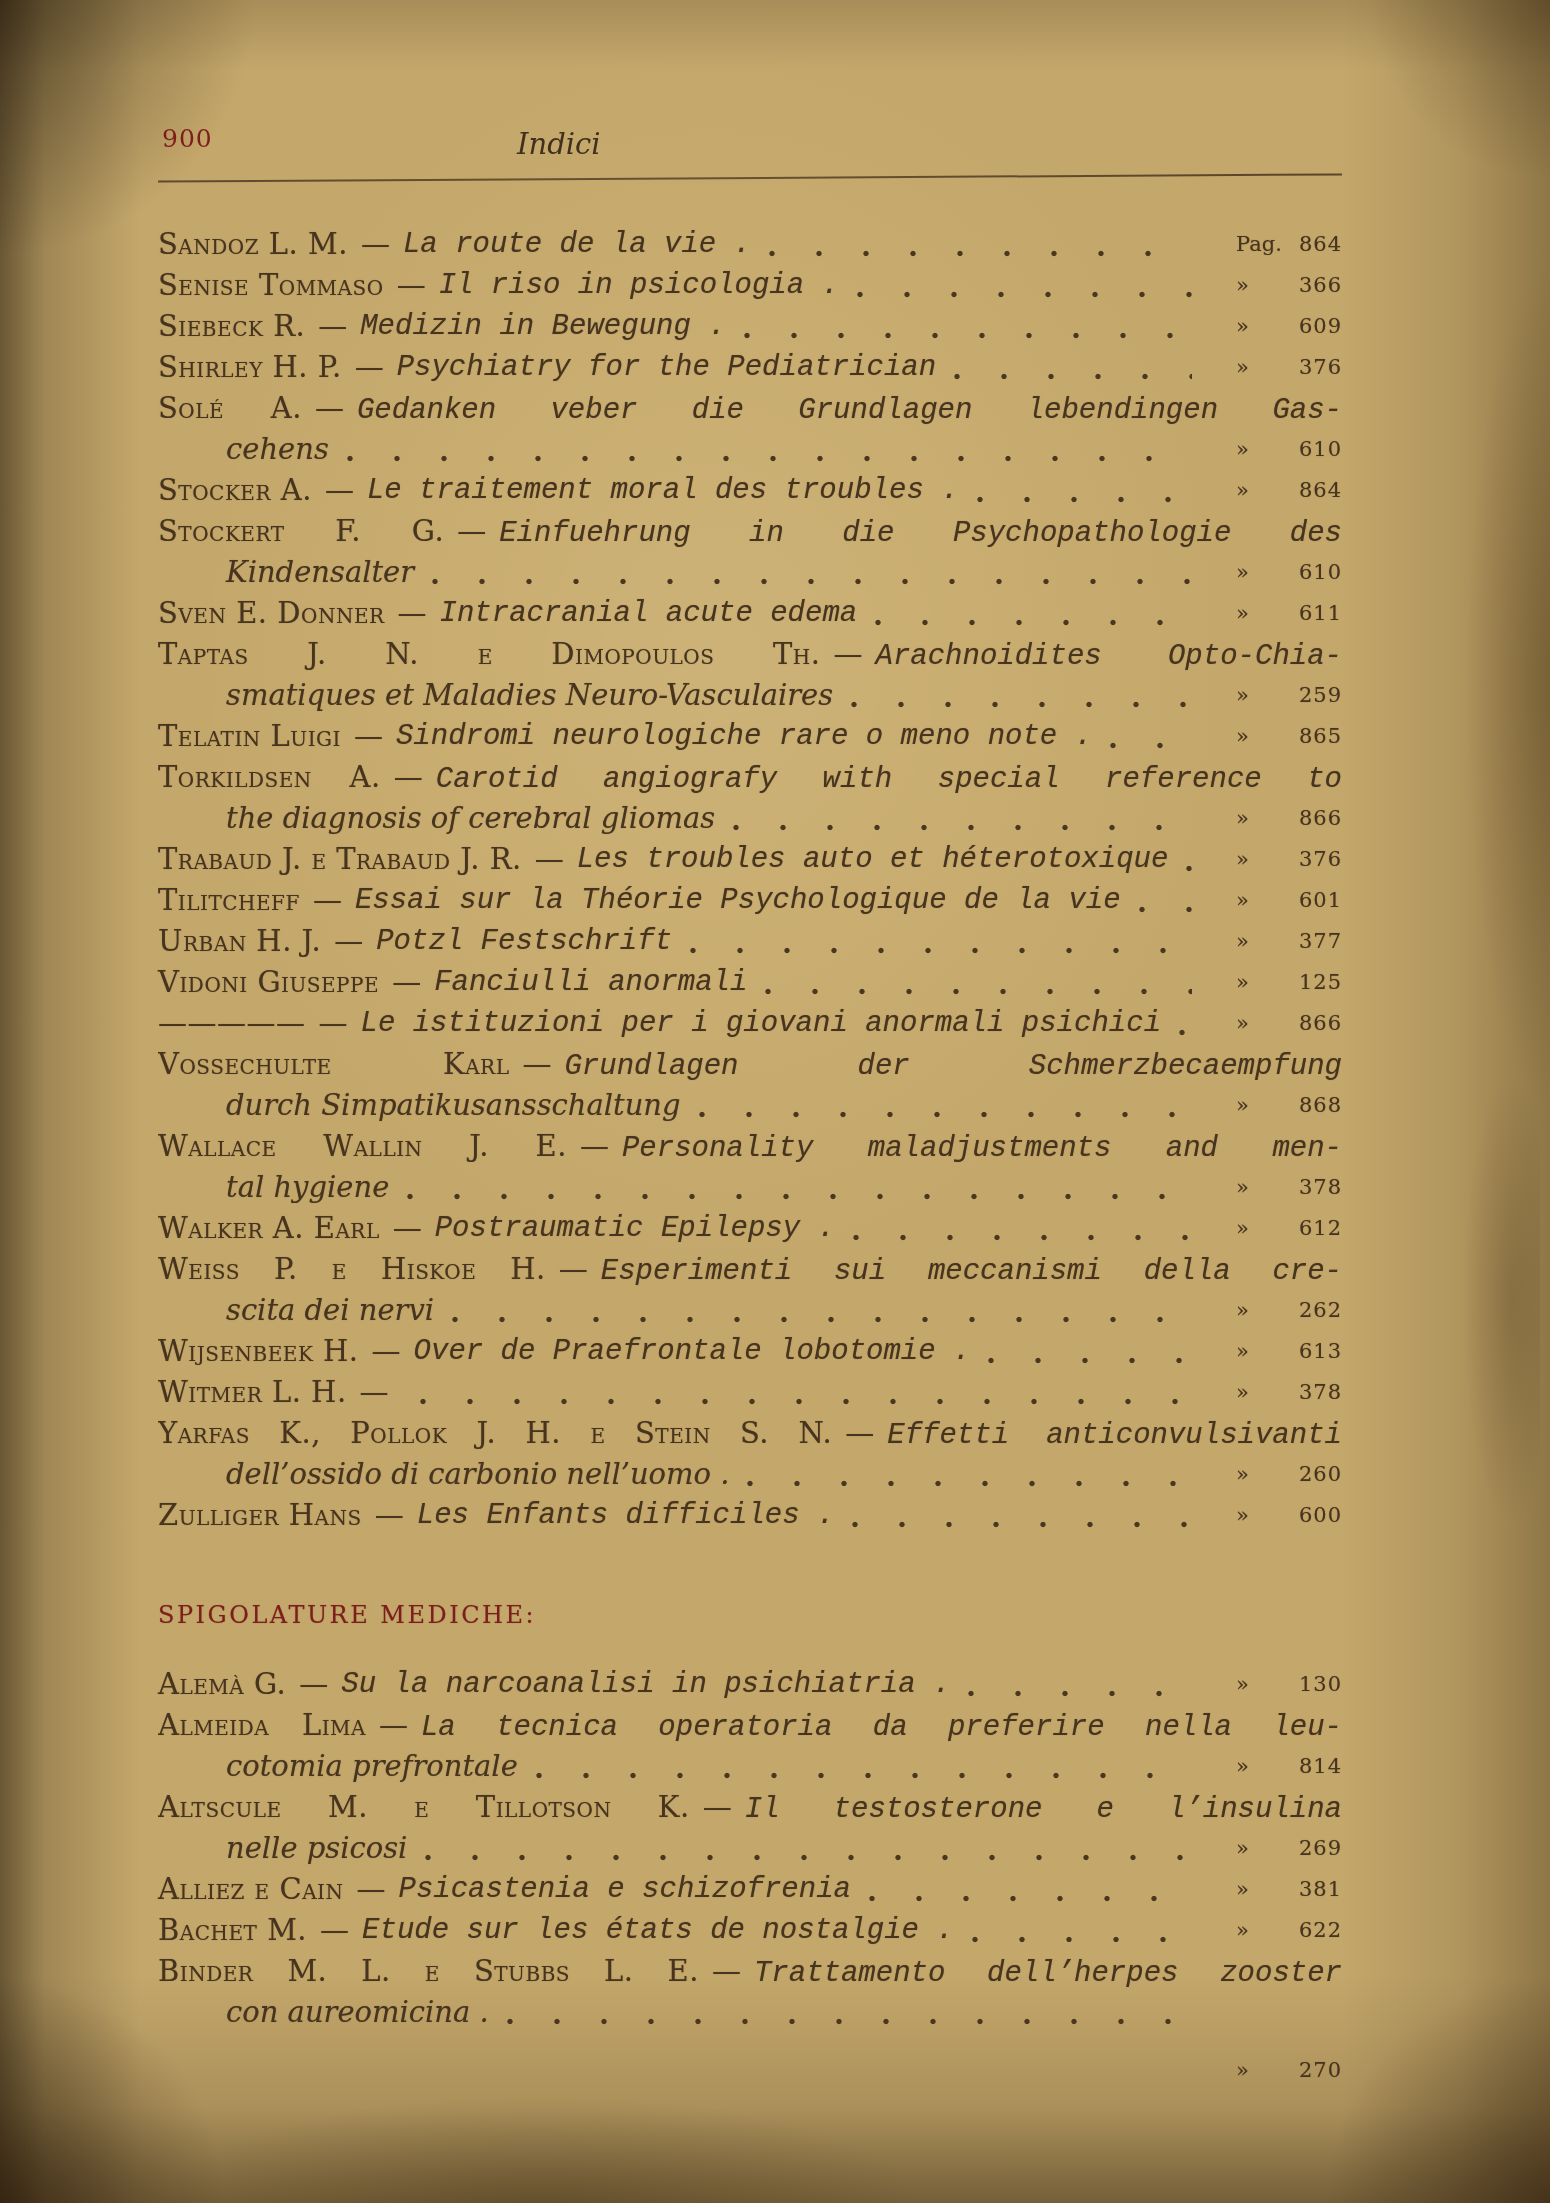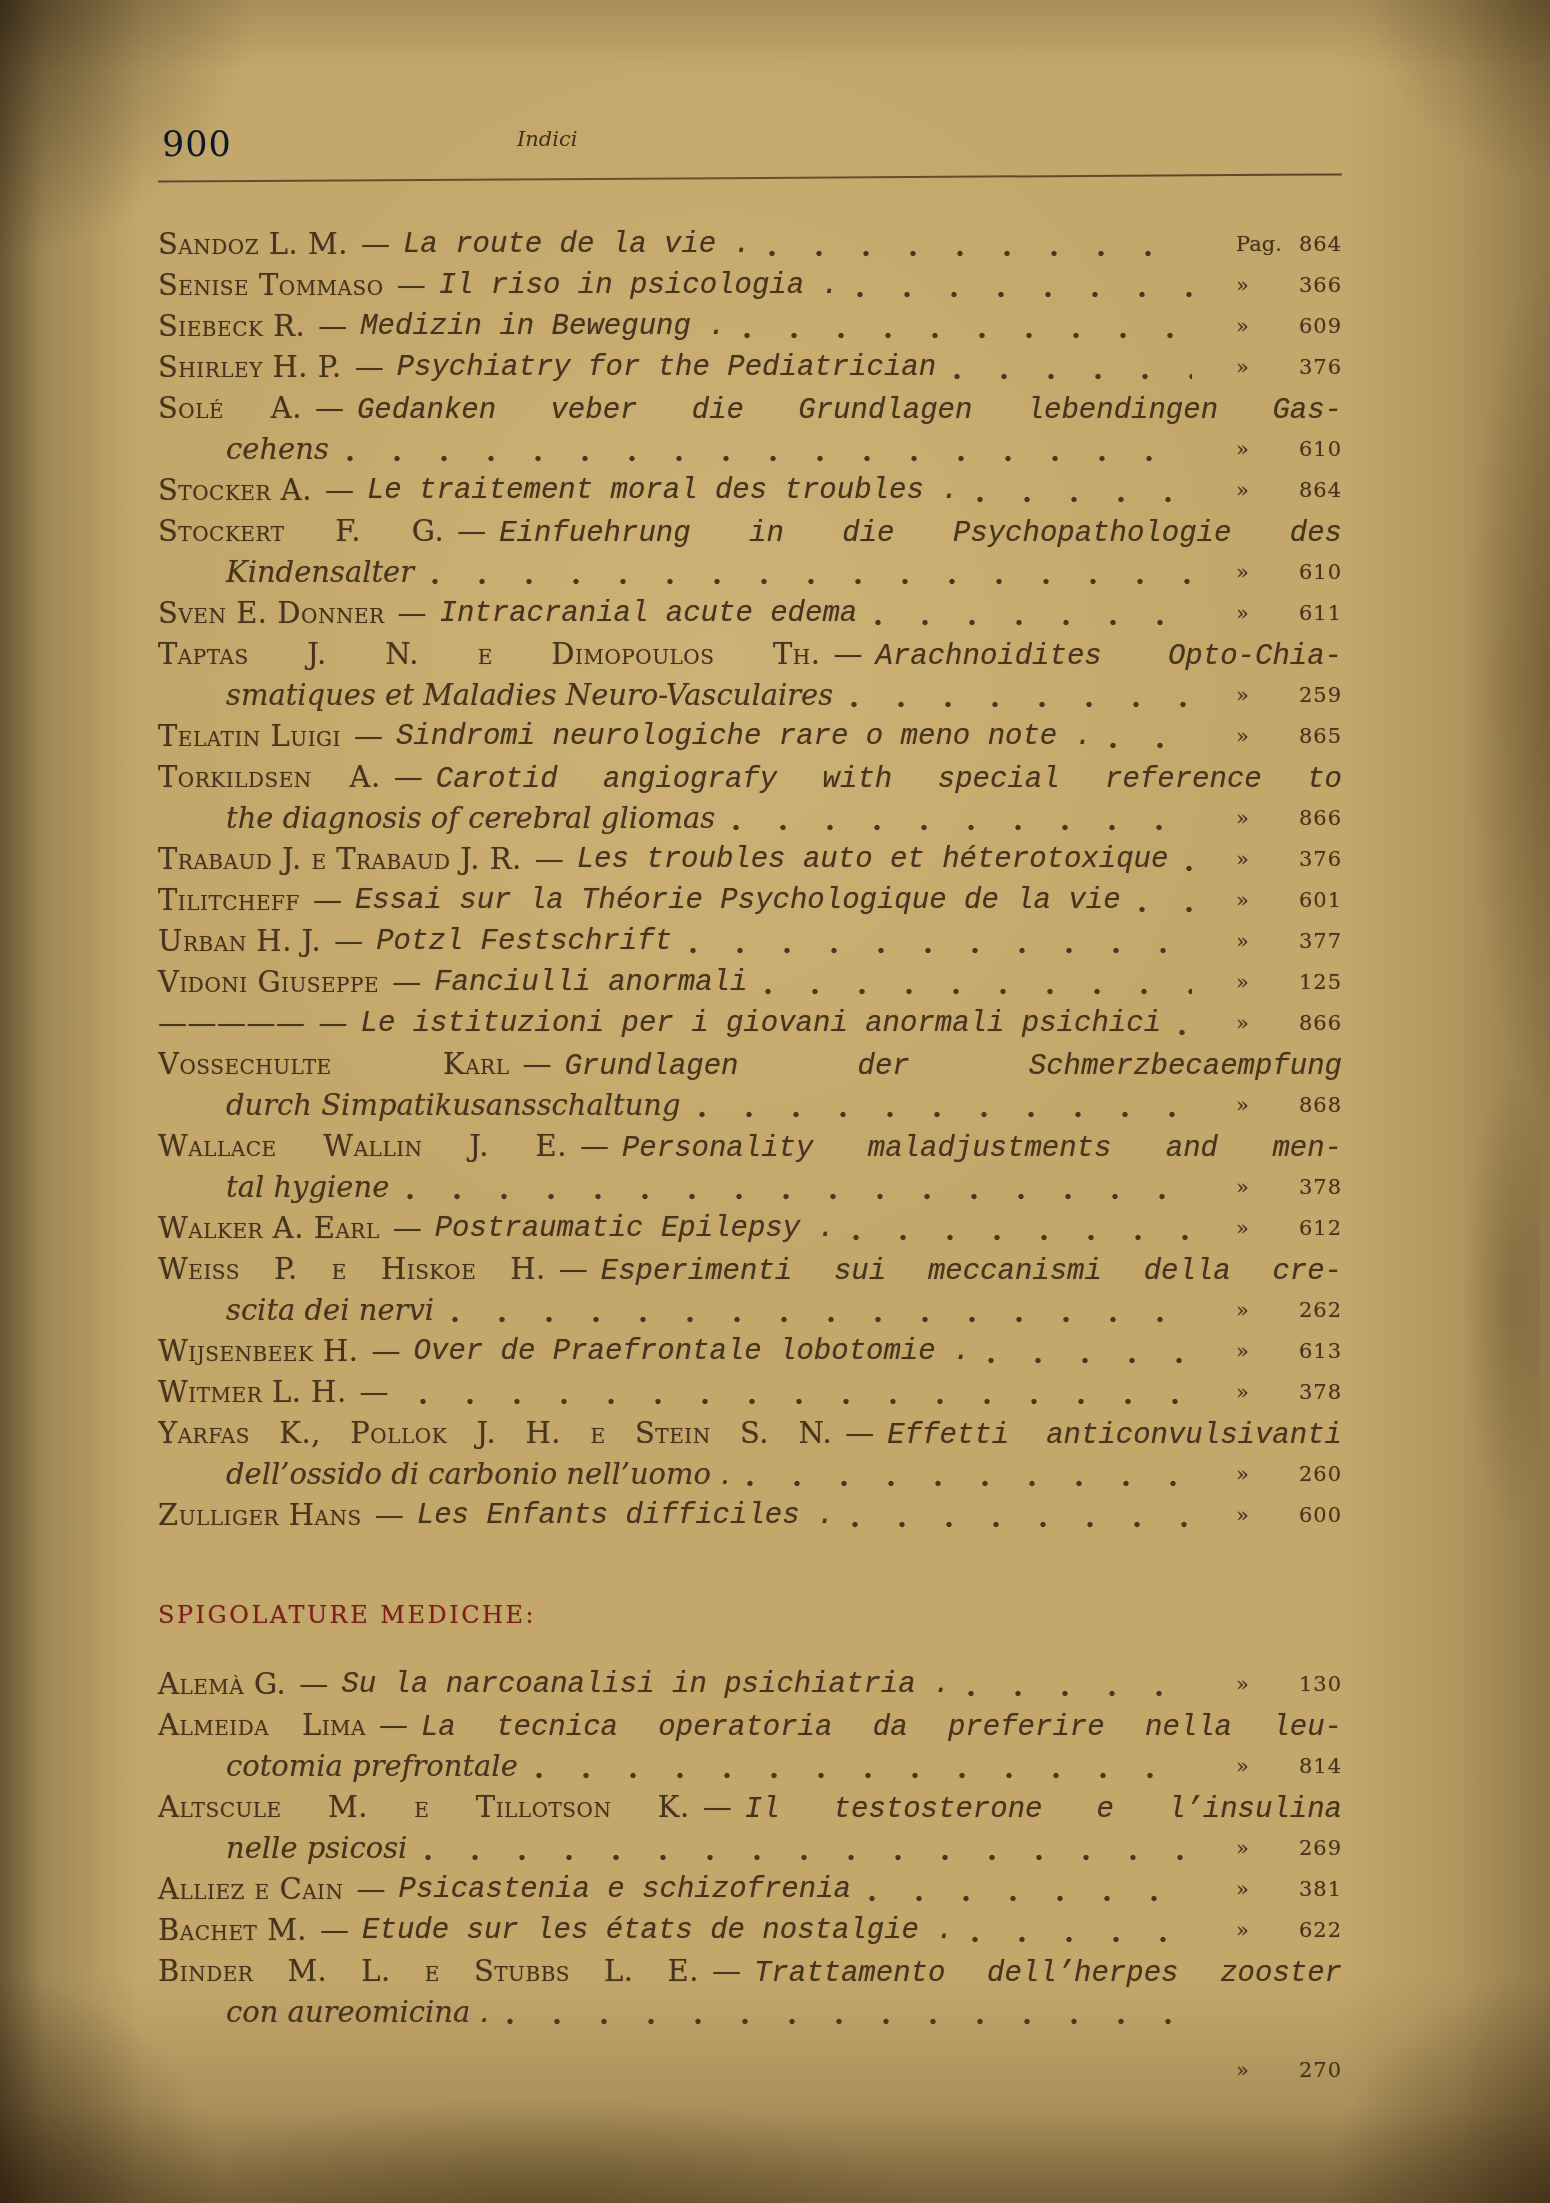--- a/index.html
+++ b/index.html
@@ -20,22 +20,22 @@
     color:#47341f;
   }
   .stain{position:absolute;pointer-events:none;}
   .stain-right{right:0;top:160px;width:170px;height:1500px;
     background:radial-gradient(ellipse 120px 600px at 100% 35%, rgba(70,48,16,0.30), rgba(70,48,16,0) 70%);}
   .stain-bottom{left:180px;bottom:0;width:900px;height:220px;
     background:radial-gradient(ellipse 60% 70% at 40% 100%, rgba(50,32,10,0.25), rgba(50,32,10,0) 70%);}
   .stain-midright{right:10px;top:950px;width:140px;height:700px;
     background:radial-gradient(ellipse 70px 320px at 80% 50%, rgba(60,40,14,0.22), rgba(60,40,14,0) 70%);}
 
-  .page-number-top{position:absolute;left:162px;top:124px;font-size:35px;letter-spacing:1px;color:#0f172a;}
-  .running-title{position:absolute;left:517px;top:127px;font-size:21px;font-style:italic;color:#41301d;}
+  .page-number-top{position:absolute;left:162px;top:124px;font-size:25px;letter-spacing:1px;color:#7f1d1d;}
+  .running-title{position:absolute;left:517px;top:127px;font-size:29px;font-style:italic;color:#41301d;}
   .header-rule{position:absolute;left:158px;top:177px;width:1184px;height:2px;
     background:linear-gradient(90deg,#54402a 0%, #5d4729 45%, #4e3a24 100%);
     transform:rotate(-0.35deg);opacity:0.9;}
 
   .content{position:absolute;left:158px;top:224px;width:1184px;
     font-size:29px;line-height:41px;
     text-shadow:0 0 1px rgba(70,50,28,0.45);}
   .entry{}
   .line{height:41px;white-space:nowrap;}
   .row{display:flex;align-items:flex-end;}

